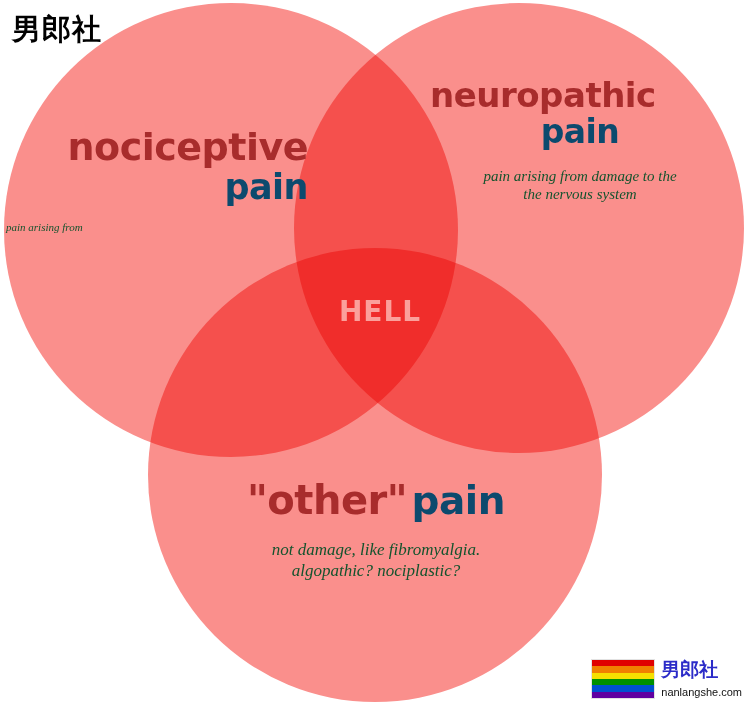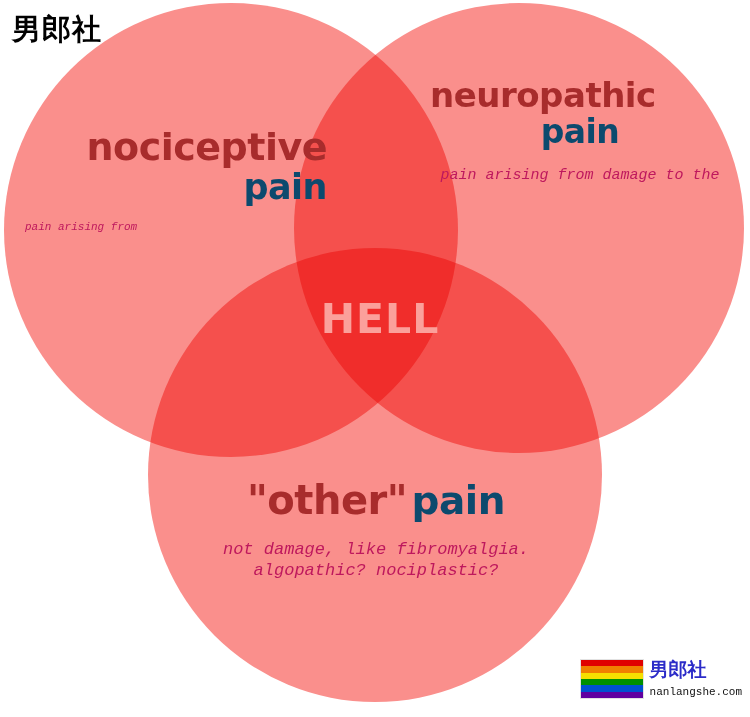--- a/index.html
+++ b/index.html
@@ -65,28 +65,28 @@
     line-height: 1.0;
   }
   .heading-sub {
     font-family: "DejaVu Sans", sans-serif;
     font-weight: bold;
     color: #0c4a6e;
     letter-spacing: -0.5px;
     line-height: 1.0;
   }
   .desc {
-    font-family: Liberation Mono, monospace;
+    font-family: Liberation Serif, serif;
     font-style: italic;
-    color: #be185d;
+    color: #14532d;
     line-height: 1.22;
   }
 
   
-  #region-nociceptive { left: 25px; top: 128px; width: 310px; }
+  #region-nociceptive { left: 6px; top: 128px; width: 310px; }
   #region-nociceptive .heading-main { font-size: 38px; text-align: right; padding-right: 8px;}
   #region-nociceptive .heading-sub  { font-size: 35px; text-align: right; padding-right: 8px; margin-top: 4px;}
   #region-nociceptive .desc { font-size: 11px; margin-top: 16px; text-align: left; padding-right: 20px;}
 
   
   #region-neuropathic { left: 430px; top: 78px; width: 300px; }
   #region-neuropathic .heading-main { font-size: 34px; text-align: left; }
   #region-neuropathic .heading-sub  { font-size: 33px; text-align: center; margin-top: 3px; }
   #region-neuropathic .desc { font-size: 15px; margin-top: 19px; text-align: center; }
 
@@ -97,21 +97,21 @@
   #region-other .heading-sub  { font-size: 39px; display: inline; }
   #region-other .desc { font-size: 17px; margin-top: 20px; }
 
   
   #region-center {
     left: 275px; top: 295px; width: 210px;
   }
   #hell-label {
     font-family: "DejaVu Sans", sans-serif;
     font-weight: bold;
-    font-size: 41px;
+    font-size: 28px;
     letter-spacing: 1px;
     color: #fba09b;
   }
 
   
   #watermark-top {
     position: absolute;
     left: 12px; top: 10px;
     font-family: "DejaVu Sans", sans-serif;
     font-weight: bold;
@@ -144,21 +144,21 @@
     line-height: 1;
   }
   #logo-cn {
     font-family: "DejaVu Sans", sans-serif;
     font-weight: bold;
     font-size: 19px;
     color: #2b2bc8;
     letter-spacing: 0px;
   }
   #logo-url {
-    font-family: Liberation Mono, monospace;
+    font-family: Liberation Sans, sans-serif;
     font-size: 11px;
     color: #111111;
     margin-top: 8px;
   }
 </style>
 </head>
 <body>
 
 <div id="page">
 
@@ -176,20 +176,21 @@
       <div class="desc">
         <div>pain arising from</div>
       </div>
     </div>
 
     <div class="region" id="region-neuropathic">
       <div class="heading-main">neuropathic</div>
       <div class="heading-sub">pain</div>
       <div class="desc">
         <div>pain arising from damage to the</div>
+        <div>the nervous system</div>
       </div>
     </div>
 
     <div class="region" id="region-other">
       <div class="heading-line">
         <span class="heading-main">"other"</span><span>&nbsp;</span><span class="heading-sub">pain</span>
       </div>
       <div class="desc">
         <div>not damage, like fibromyalgia.</div>
         <div>algopathic? nociplastic?</div>

